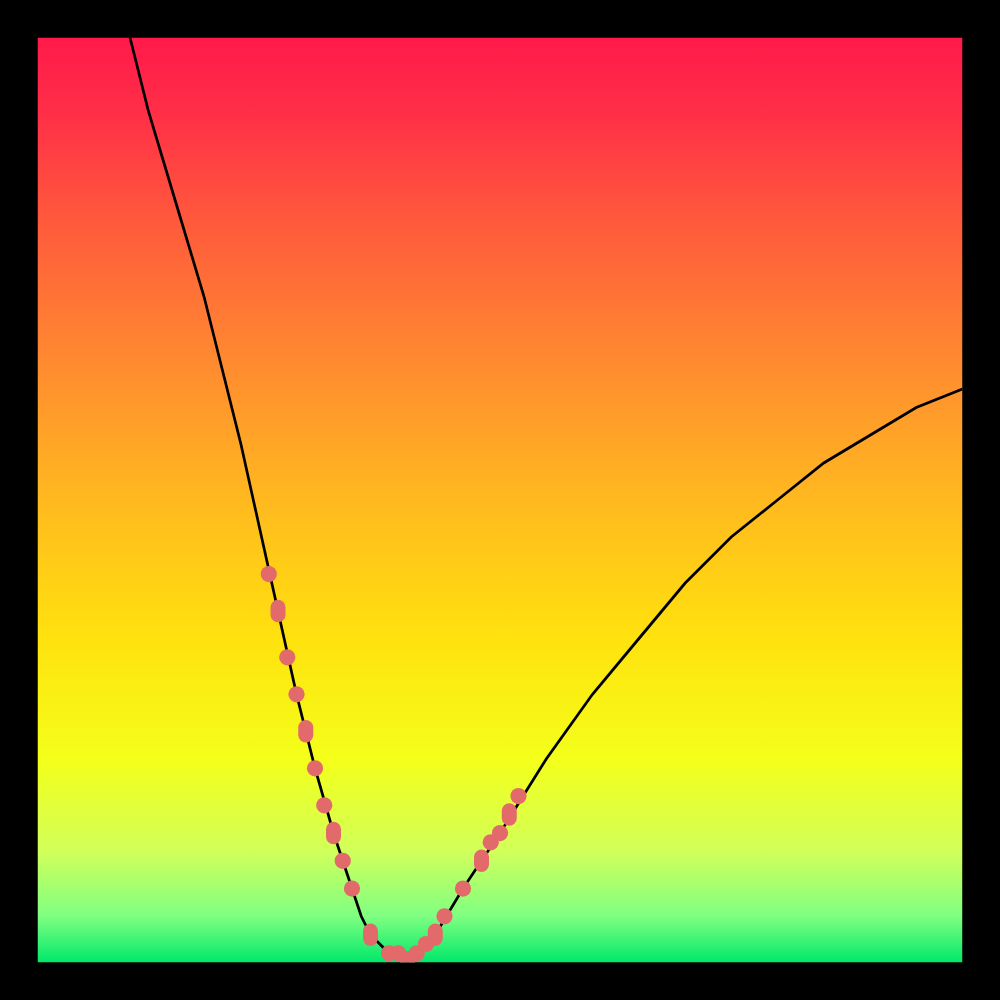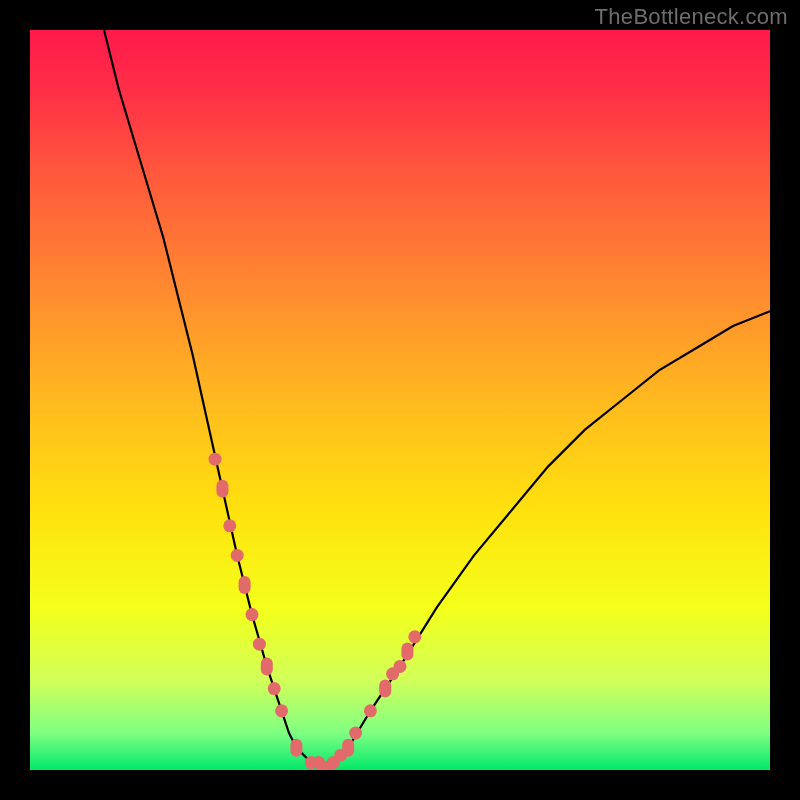--- a/index.html
+++ b/index.html
@@ -103,14 +103,13 @@
           <circle cx="340.4" cy="680.8" r="6.5" class="data-dot"></circle>
           <rect x="349.2" y="649.6" width="12" height="18" rx="6" class="data-capsule"></rect>
           <circle cx="362.6" cy="643.8" r="6.5" class="data-dot"></circle>
           <circle cx="370.0" cy="636.4" r="6.5" class="data-dot"></circle>
           <rect x="371.4" y="612.6" width="12" height="18" rx="6" class="data-capsule"></rect>
           <circle cx="384.8" cy="606.8" r="6.5" class="data-dot"></circle>
         </g>
     </svg>
   </div>
 
-  <div class="watermark">TheBottleneck.com</div>
 </div>
 
 </body></html>

